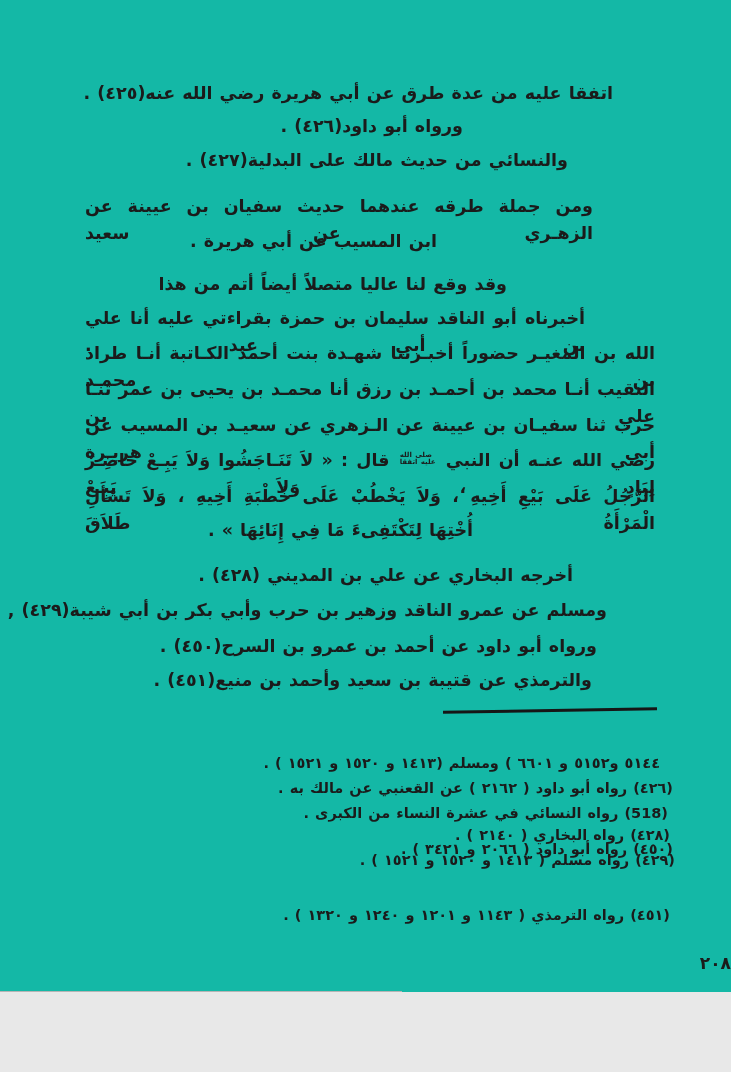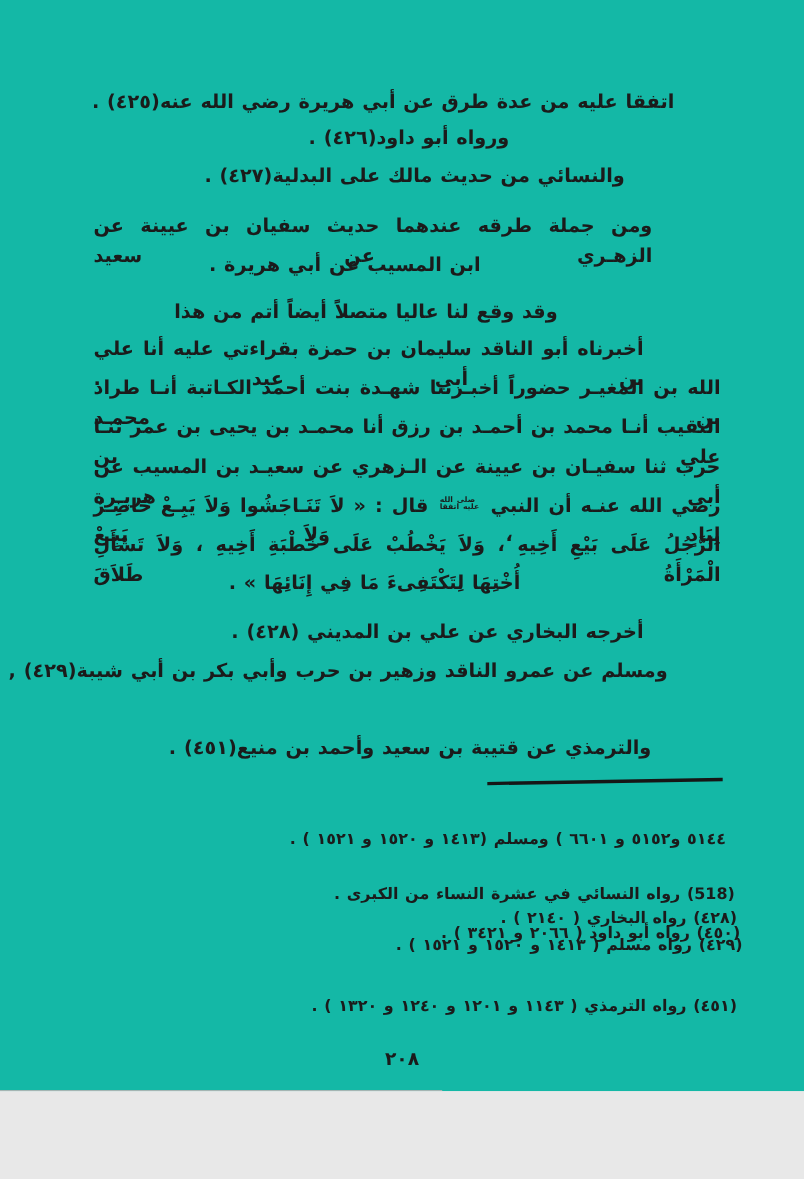--- a/index.html
+++ b/index.html
@@ -54,21 +54,20 @@
   .separator{
     position:absolute;
     top:709px;right:74px;
     width:214px;height:2.5px;
     background:#161616;
     transform:rotate(-1deg);
   }
   .pagenum{
     position:absolute;
     top:953px;left:0;right:0;
-    text-align:center;
     font-size:17px;
     font-weight:700;
     letter-spacing:2px;
   }
   .scan-edge{
     position:absolute;
     bottom:0;left:0;
     width:55%;height:1px;
     background:#b5b5b5;
   }
@@ -89,27 +88,29 @@
   <div class="line main j" style="top:412px;right:76px">حرب ثنا سفيـان بن عيينة عن الـزهري عن سعيـد بن المسيب عن أبي هريـرة</div>
   <div class="line main j" style="top:376px;right:76px">النقيب أنـا محمد بن أحمـد بن رزق أنا محمـد بن يحيى بن عمر ثنـا علي بن</div>
 
   <div class="line main j" style="top:447px;right:76px"><span>رضي الله عنـه أن النبي</span> <span class="pbuh">
         <span>صلى الله</span>
         <span>عليه اتفقا</span>
       </span> <span>قال : « لاَ تَنَـاجَشُوا وَلاَ يَبِـعْ حَاضِـرٌ لِبَادٍ ، وَلاَ يَبِـعْ</span></div>
 
   <div class="line main j" style="top:483px;right:76px">الرَّجُلُ عَلَى بَيْعِ أَخِيهِ ، وَلاَ يَخْطُبْ عَلَى خُطْبَةِ أَخِيهِ ، وَلاَ تَسْأَلِ الْمَرْأَةُ طَلاَقَ</div>
   <div class="line main" style="top:517px;right:258px">أُخْتِهَا لِتَكْتَفِىءَ مَا فِي إِنَائِهَا » .</div>
-  <div class="line main" style="top:562px;right:146px">أخرجه البخاري عن علي بن المديني (٤٢٨) .</div>
+  <div class="line main" style="top:562px;right:158px">أخرجه البخاري عن علي بن المديني (٤٢٨) .</div>
   <div class="line main" style="top:597px;right:124px">ومسلم عن عمرو الناقد وزهير بن حرب وأبي بكر بن أبي شيبة(٤٢٩) ,</div>
+  <div class="line main" style="top:633px;right:134px">ورواه أبو داود عن أحمد بن عمرو بن السرح(٤٥٠) .</div>
   <div class="line main" style="top:667px;right:139px">والترمذي عن قتيبة بن سعيد وأحمد بن منيع(٤٥١) .</div>
 
   <div class="separator"></div>
 
   <div class="line fn" style="top:752px;right:71px">٥١٤٤ و٥١٥٢ و ٦٦٠١ ) ومسلم (١٤١٣ و ١٥٢٠ و ١٥٢١ ) .</div>
+  <div class="line fn" style="top:777px;right:58px">(٤٢٦) رواه أبو داود ( ٢١٦٢ ) عن القعنبي عن مالك به .</div>
   <div class="line fn" style="top:802px;right:63px">(518) رواه النسائي في عشرة النساء من الكبرى .</div>
   <div class="line fn" style="top:824px;right:61px">(٤٢٨) رواه البخاري ( ٢١٤٠ ) .</div>
   <div class="line fn" style="top:849px;right:56px">(٤٢٩) رواه مسلم ( ١٤١٣ و ١٥٢٠ و ١٥٢١ ) .</div>
   <div class="line fn" style="top:838px;right:58px">(٤٥٠) رواه أبو داود ( ٢٠٦٦ و ٣٤٢١ ) .</div>
   <div class="line fn" style="top:904px;right:61px">(٤٥١) رواه الترمذي ( ١١٤٣ و ١٢٠١ و ١٢٤٠ و ١٣٢٠ ) .</div>
 
   <div class="pagenum">٢٠٨</div>
 
   <div class="scan-edge"></div>
 

